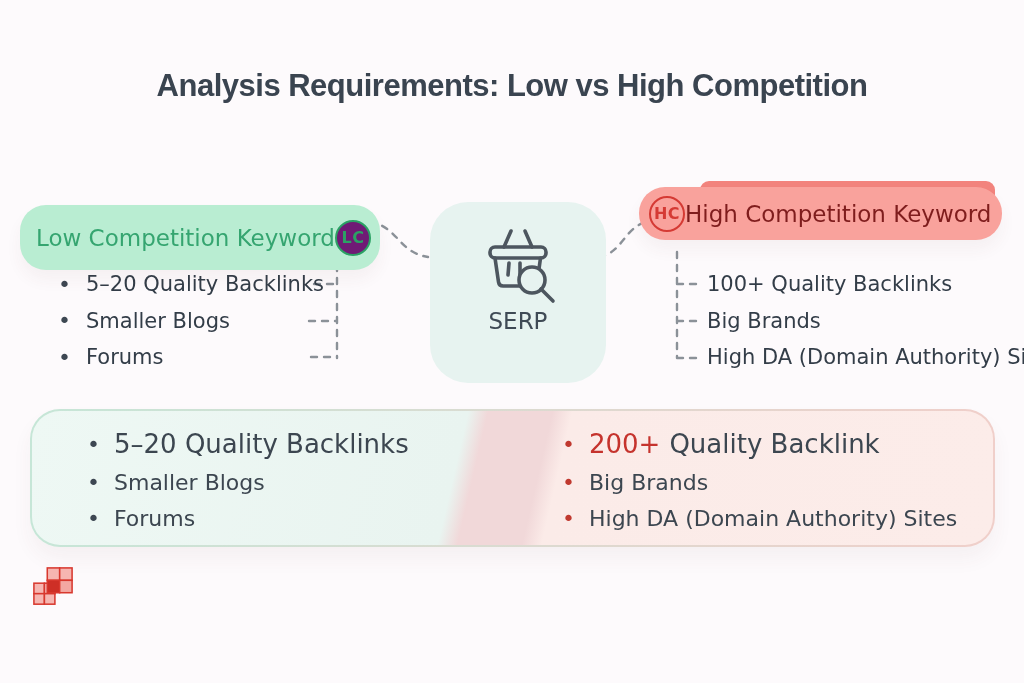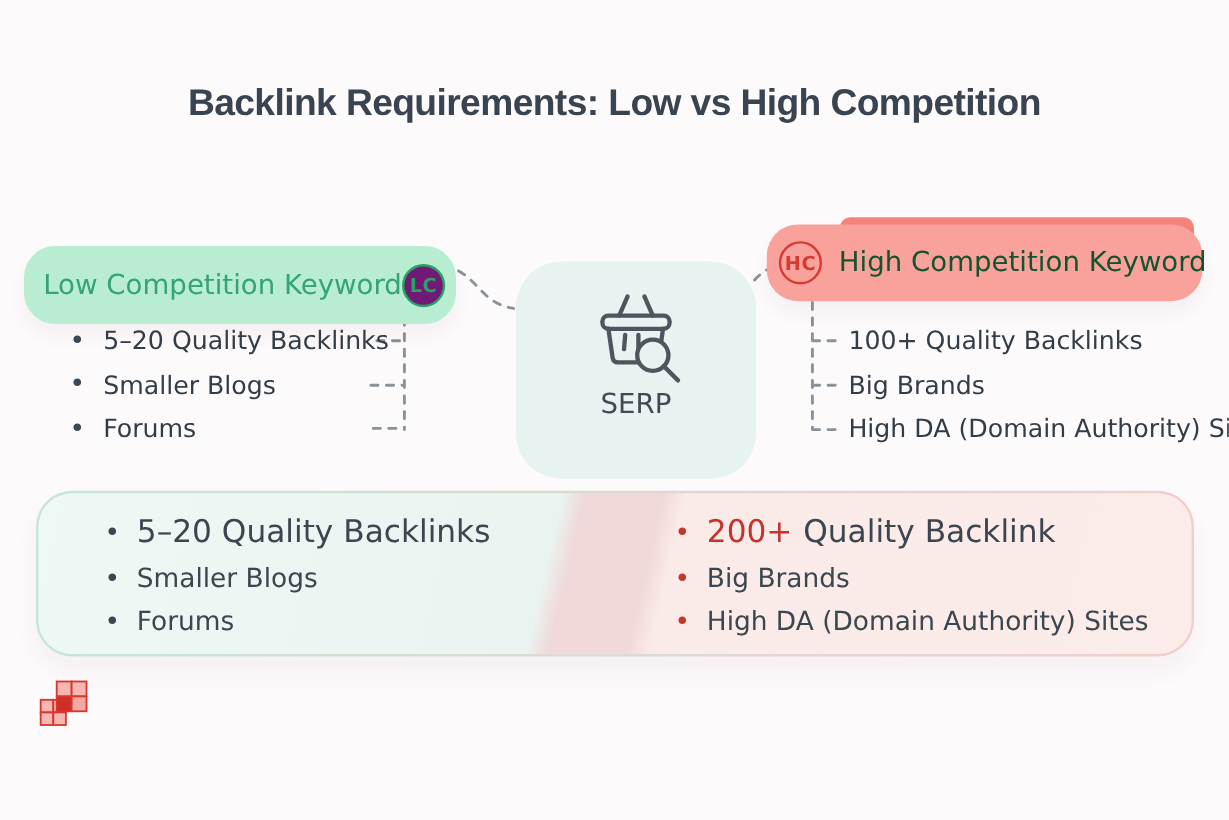--- a/index.html
+++ b/index.html
@@ -32,41 +32,41 @@
     z-index:2;
   }
   .pill-low{
     left:20px;top:185px;width:360px;height:65px;
     background:#b9edd2;padding:0 10px 0 16px;
     justify-content:space-between;
     margin-top:20px;
   }
   .pill-low .pill-label{color:#35a570;font-size:23px;}
   .pill-high{
-    left:639px;top:187px;width:363px;height:64px;
-    background:#f9a29c;padding:0 16px 0 10px;gap:14px;
-  }
-  .pill-high .pill-label{color:#14532d;font-size:23px;}
+    left:639px;top:187px;width:363px;height:53px;
+    background:#f9a29c;padding:0 16px 0 10px;
+  }
+  .pill-high .pill-label{color:#7f1d1d;font-size:23px;}
   .pill-label{white-space:nowrap;}
   .badge{
     flex:0 0 auto;width:36px;height:36px;border-radius:50%;
     display:flex;align-items:center;justify-content:center;
     font-size:16px;font-weight:bold;letter-spacing:.5px;
     box-sizing:border-box;
   }
   .badge-lc{border:2.5px solid #2ba164;color:#2ba164;background:#701a75;}
   .badge-hc{border:2.5px solid #d53a34;color:#d53a34;background:#f9a29c;}
   .pill-strip{
     position:absolute;left:700px;top:181px;width:295px;height:26px;
     border-radius:9px;background:#f2837d;z-index:1;
   }
 
   
   .center-box{
-    position:absolute;left:430px;top:218px;width:200px;height:181px;
+    position:absolute;left:430px;top:202px;width:176px;height:181px;
     background:#e7f3f0;border-radius:38px;z-index:2;
     display:flex;flex-direction:column;align-items:center;
     padding-top:22px;box-sizing:border-box;
   }
   .center-label{color:#3f4a55;font-size:23px;line-height:30px;text-align:center;}
 
   
   .list{position:absolute;list-style:none;margin:0;padding:0;}
   .list li{
     height:36.5px;display:flex;align-items:center;
@@ -115,21 +115,21 @@
     font-weight:700;font-size:24px;color:#22283
 
 5;letter-spacing:-0.3px;
   }
 </style>
 </head>
 <body>
 
 <div class="canvas">
 
-  <h1 class="title">Backlink Requirements: Low vs High Competition</h1>
+  <h1 class="title">Analysis Requirements: Low vs High Competition</h1>
 
   <svg class="connectors" width="1024" height="683" viewBox="0 0 1024 683">
     <g fill="none" stroke="#8b9198" stroke-width="2.4" stroke-dasharray="6 7" stroke-linecap="round">
       <path d="M 370 221 C 400 229, 398 252, 428 257"></path>
       <path d="M 599 257 C 624 252, 622 229, 648 221"></path>
       <path d="M 337 252 L 337 358 M 314 284 L 337 284 M 309 321 L 337 321 M 311 357 L 337 357"></path>
       <path d="M 677 252 L 677 358 M 677 284 L 700 284 M 677 321 L 700 321 M 677 358 L 700 358"></path>
     </g>
   </svg>
 

